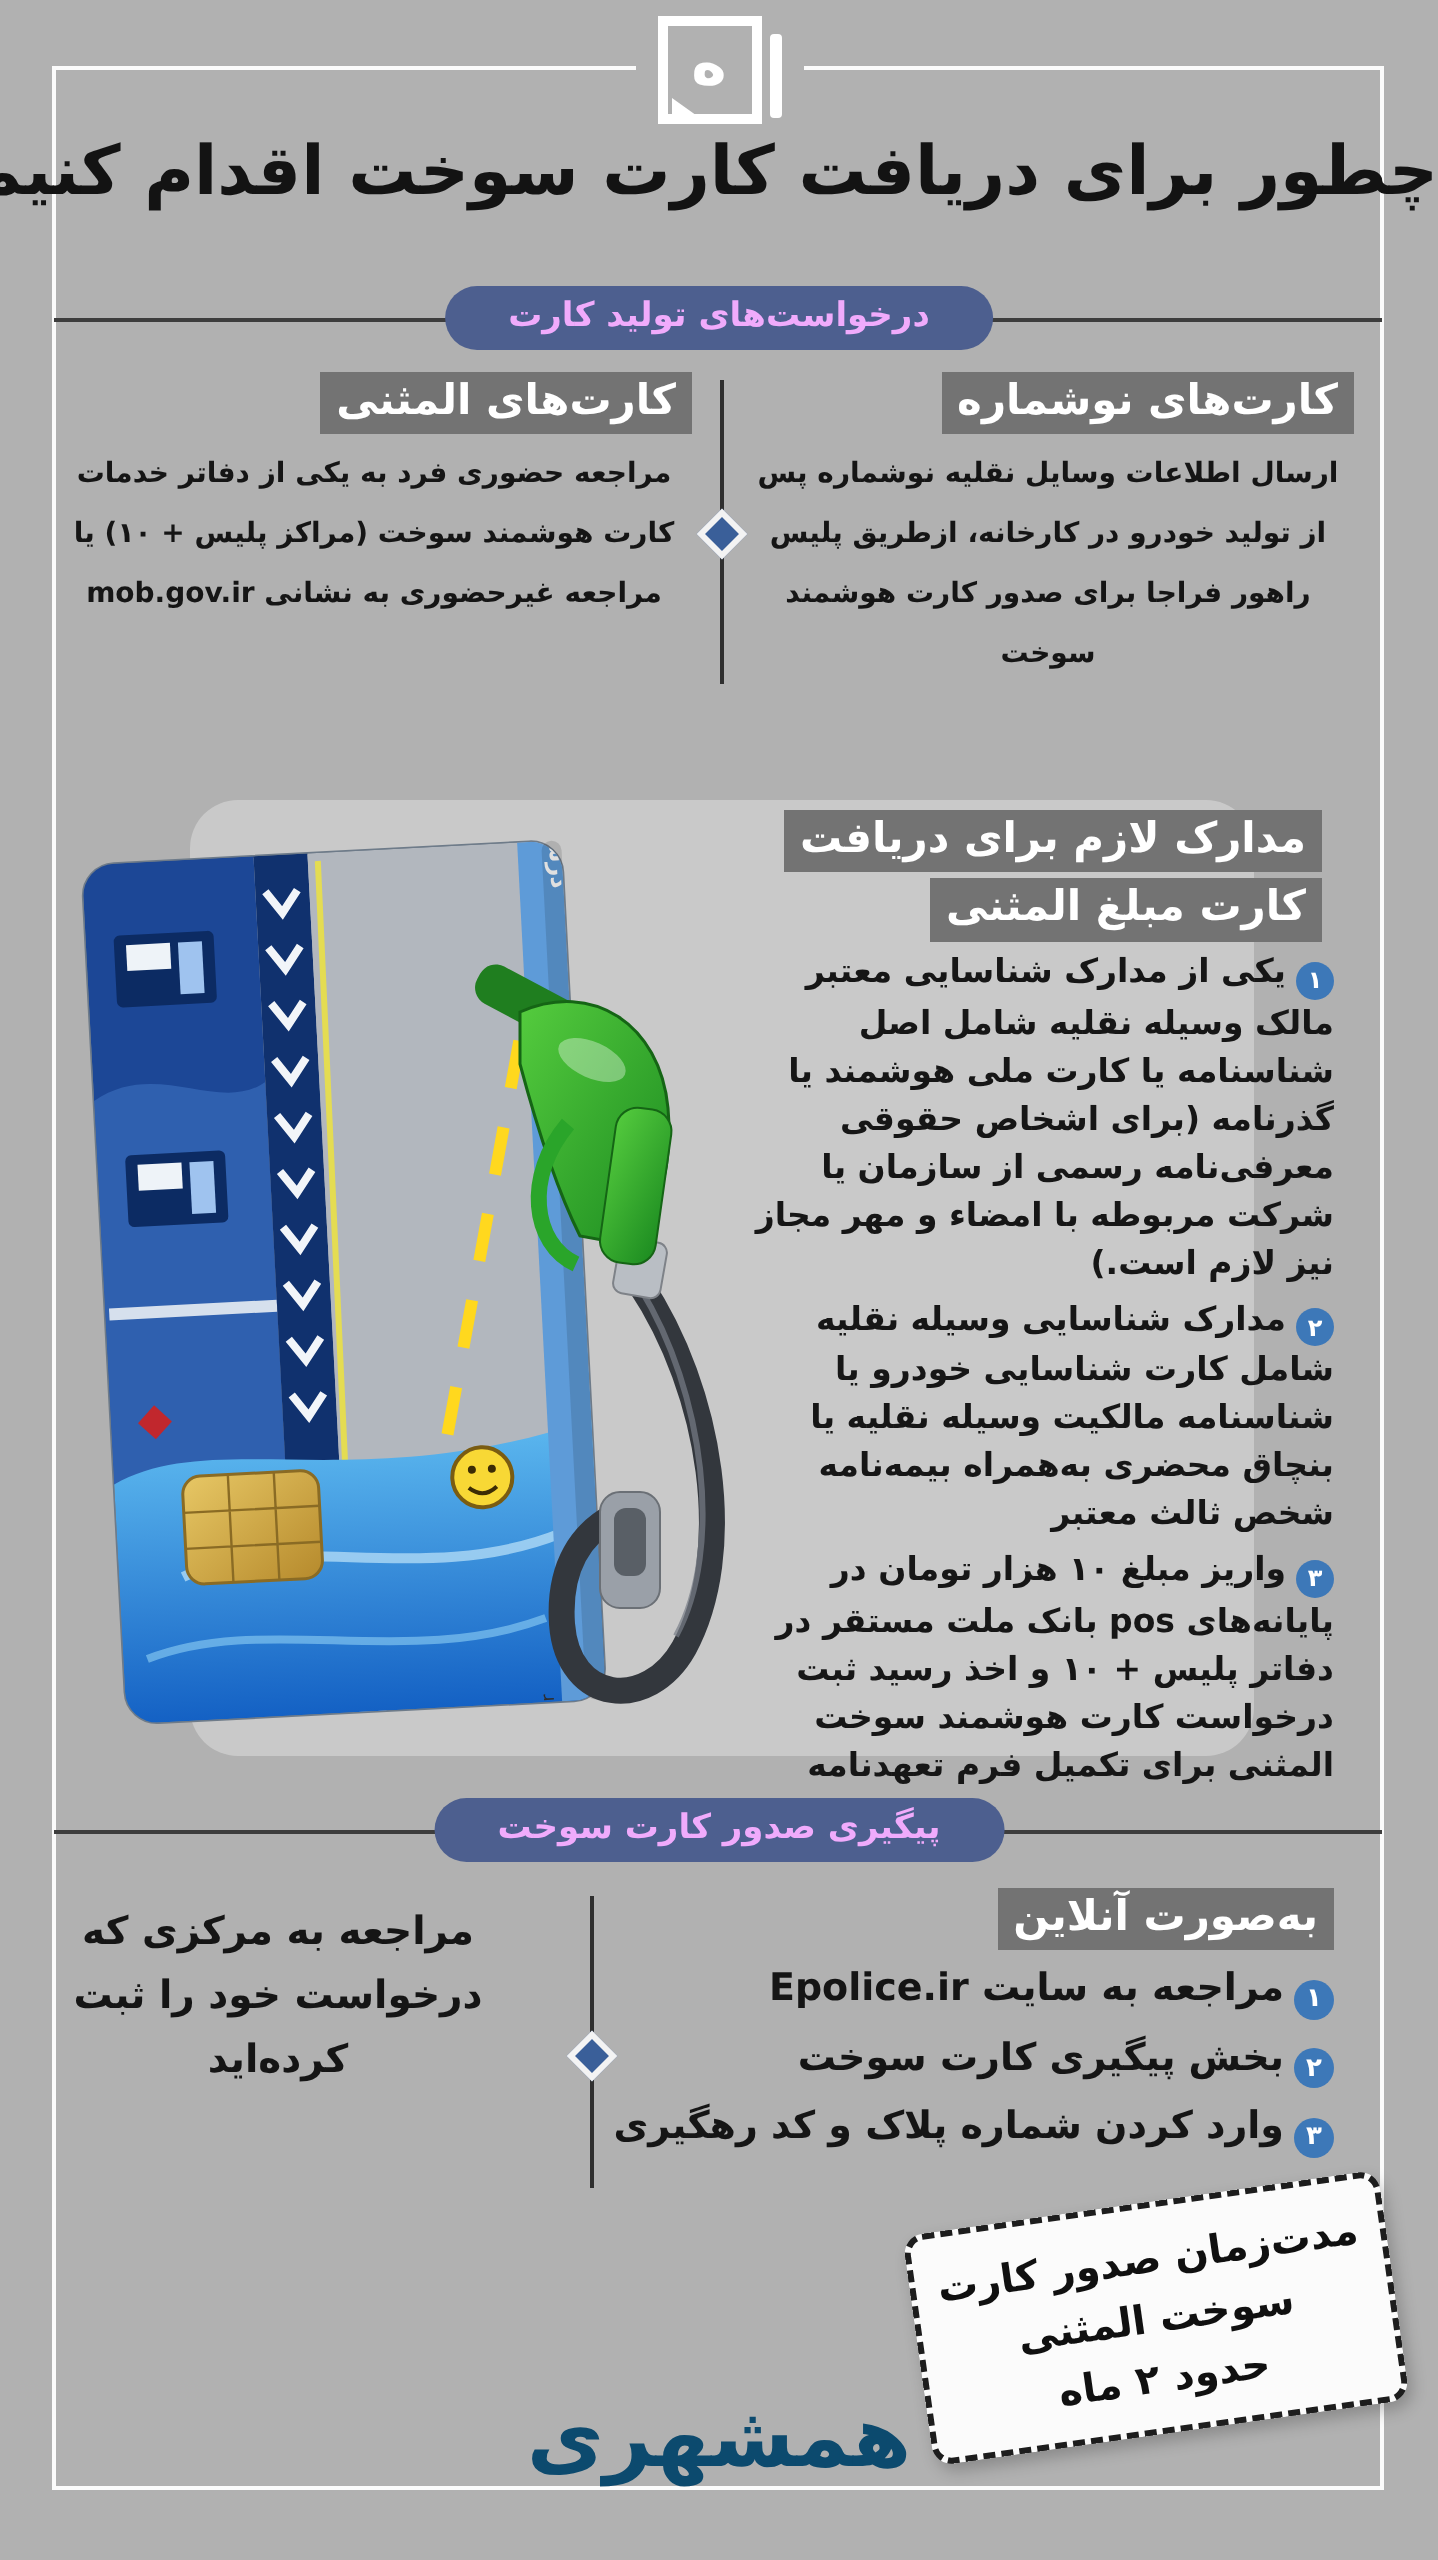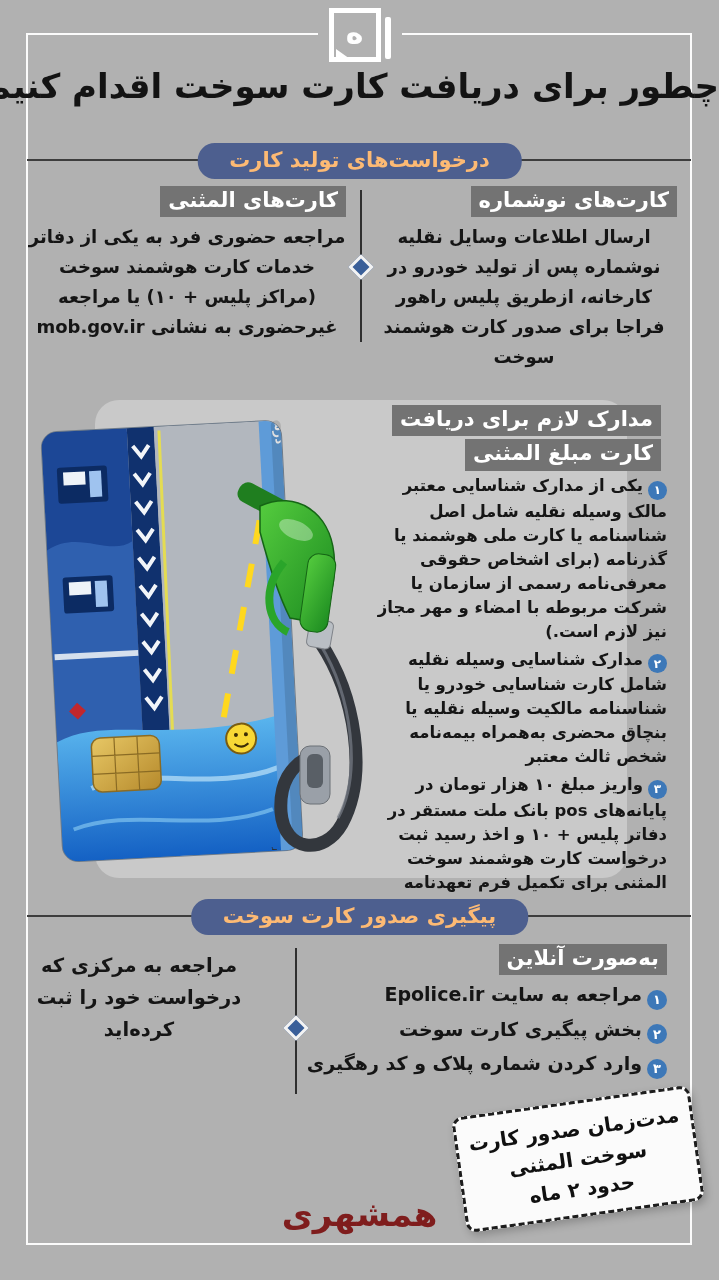--- a/index.html
+++ b/index.html
@@ -20,32 +20,32 @@
   .logo-box span{color:#fff;font-size:30px;font-weight:bold;line-height:1;margin-top:-4px;}
   .logo-box::after{content:"";position:absolute;left:2px;bottom:-2px;width:0;height:0;
     border-left:14px solid #fff;border-top:10px solid transparent;}
   
   .title{position:absolute;top:66px;left:0;width:100%;text-align:center;
     font-size:34px;font-weight:bold;color:#131313;z-index:2;white-space:nowrap;}
   
   .sec-line{position:absolute;left:27px;width:664px;border-top:2px solid #3d3d3d;z-index:1;}
   .line-1{top:159px;} .line-2{top:915px;}
   .pill{position:absolute;left:50%;transform:translateX(-50%);
-    background:#4d5f8f;color:#fdba74;font-weight:bold;font-size:21px;
+    background:#4d5f8f;color:#f0abfc;font-weight:bold;font-size:17px;
     padding:5px 32px 7px;border-radius:17px;z-index:2;white-space:nowrap;}
   .pill-1{top:143px;} .pill-2{top:899px;}
   
   .red-band{display:inline-block;background:#737373;color:#fff;font-weight:bold;
     font-size:21px;padding:1px 8px 4px;line-height:1.25;}
   
   .top-col{position:absolute;top:186px;z-index:2;}
   .col-right{right:42px;width:306px;}
   .col-left{left:28px;width:318px;}
   .hdr-row{text-align:right;}
-  .col-body{margin-top:5px;text-align:center;font-size:18px;font-weight:bold;
+  .col-body{margin-top:5px;text-align:center;font-size:14px;font-weight:bold;
     color:#151515;line-height:30px;}
   
   .vdiv{position:absolute;width:2px;background:#2f2f2f;z-index:1;}
   .vdiv-1{left:360px;top:190px;height:152px;}
   .vdiv-2{left:295px;top:948px;height:146px;}
   .diamond{position:absolute;width:12px;height:12px;background:#3a5f99;
     border:3px solid #f3f3f3;transform:rotate(45deg);z-index:2;}
   .diamond-1{left:352px;top:258px;} .diamond-2{left:287px;top:1019px;}
   
   .docs-box{position:absolute;left:95px;top:400px;width:532px;height:478px;
@@ -67,21 +67,21 @@
   .track-left{position:absolute;left:32px;top:944px;width:214px;text-align:center;z-index:2;}
   .track-left .col-body{font-size:19.5px;line-height:32px;margin-top:6px;}
   
   .note-box{position:absolute;left:458px;top:1101px;width:234px;height:110px;
     background:#fbfbfb;border:3px dashed #1d1d1d;border-radius:10px;
     transform:rotate(-8deg);z-index:4;box-shadow:2px 4px 8px rgba(0,0,0,.22);
     display:flex;flex-direction:column;justify-content:center;text-align:center;
     font-size:20px;font-weight:bold;color:#101010;line-height:30px;}
   
   .footer-brand{position:absolute;left:50%;top:1194px;transform:translateX(-50%);
-    color:#7f1d1d;font-size:34px;font-weight:bold;z-index:3;white-space:nowrap;}
+    color:#0c4a6e;font-size:42px;font-weight:bold;z-index:3;white-space:nowrap;}
 </style>
 </head>
 <body>
 
 <div class="stage">
   <div class="frame"></div>
 
   <div class="logo">
     <div class="logo-fold"></div>
     <div class="logo-box">

